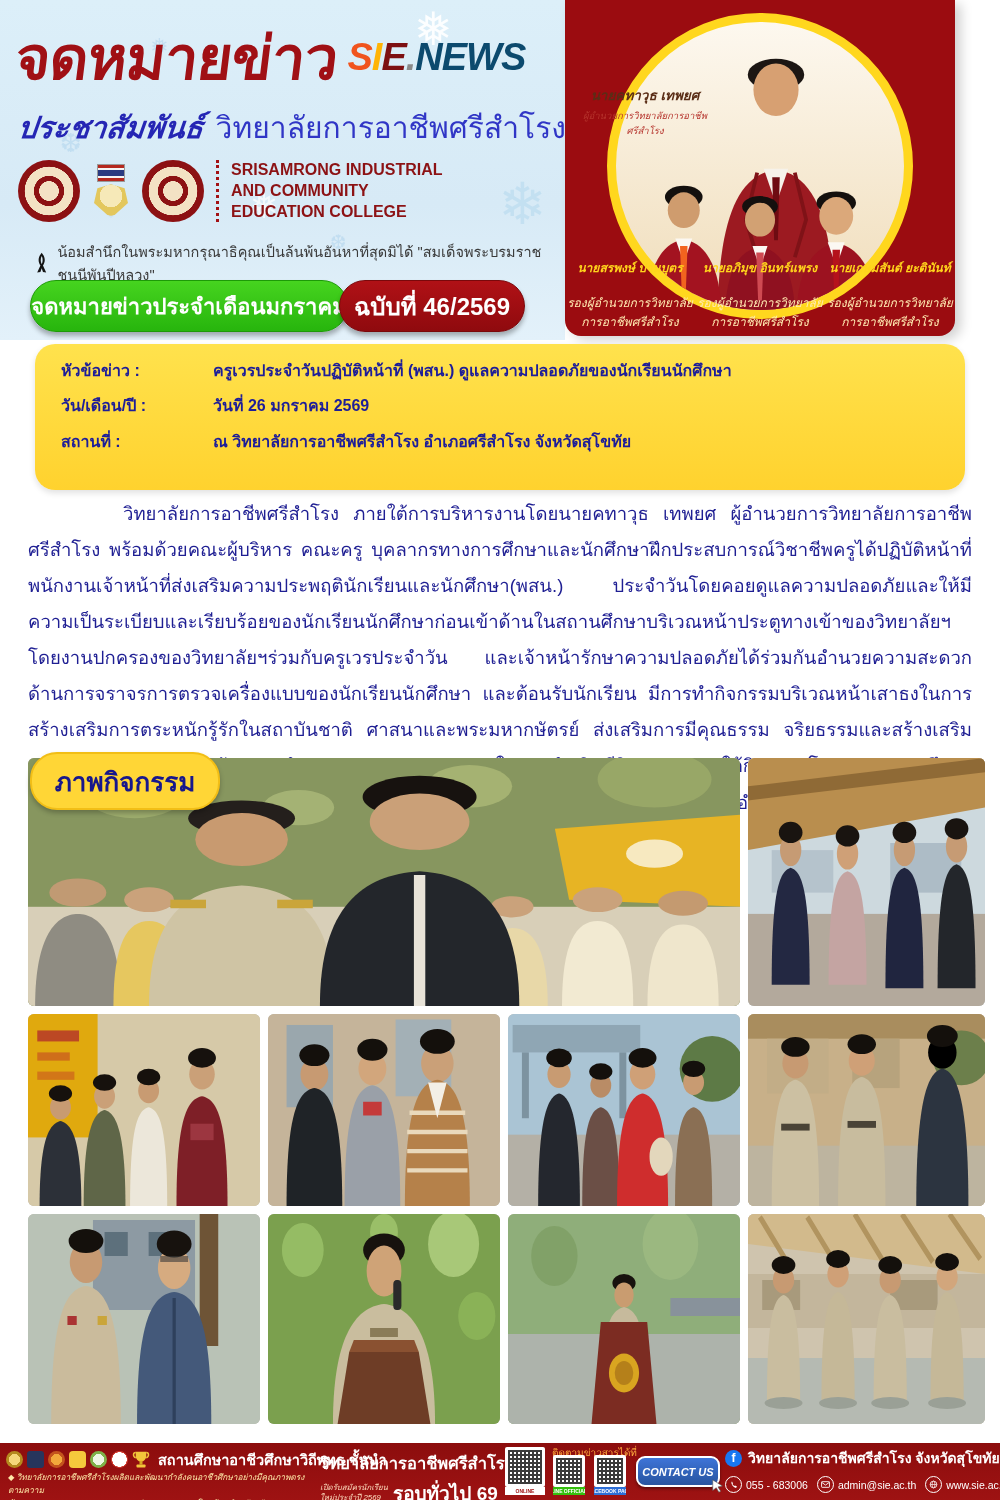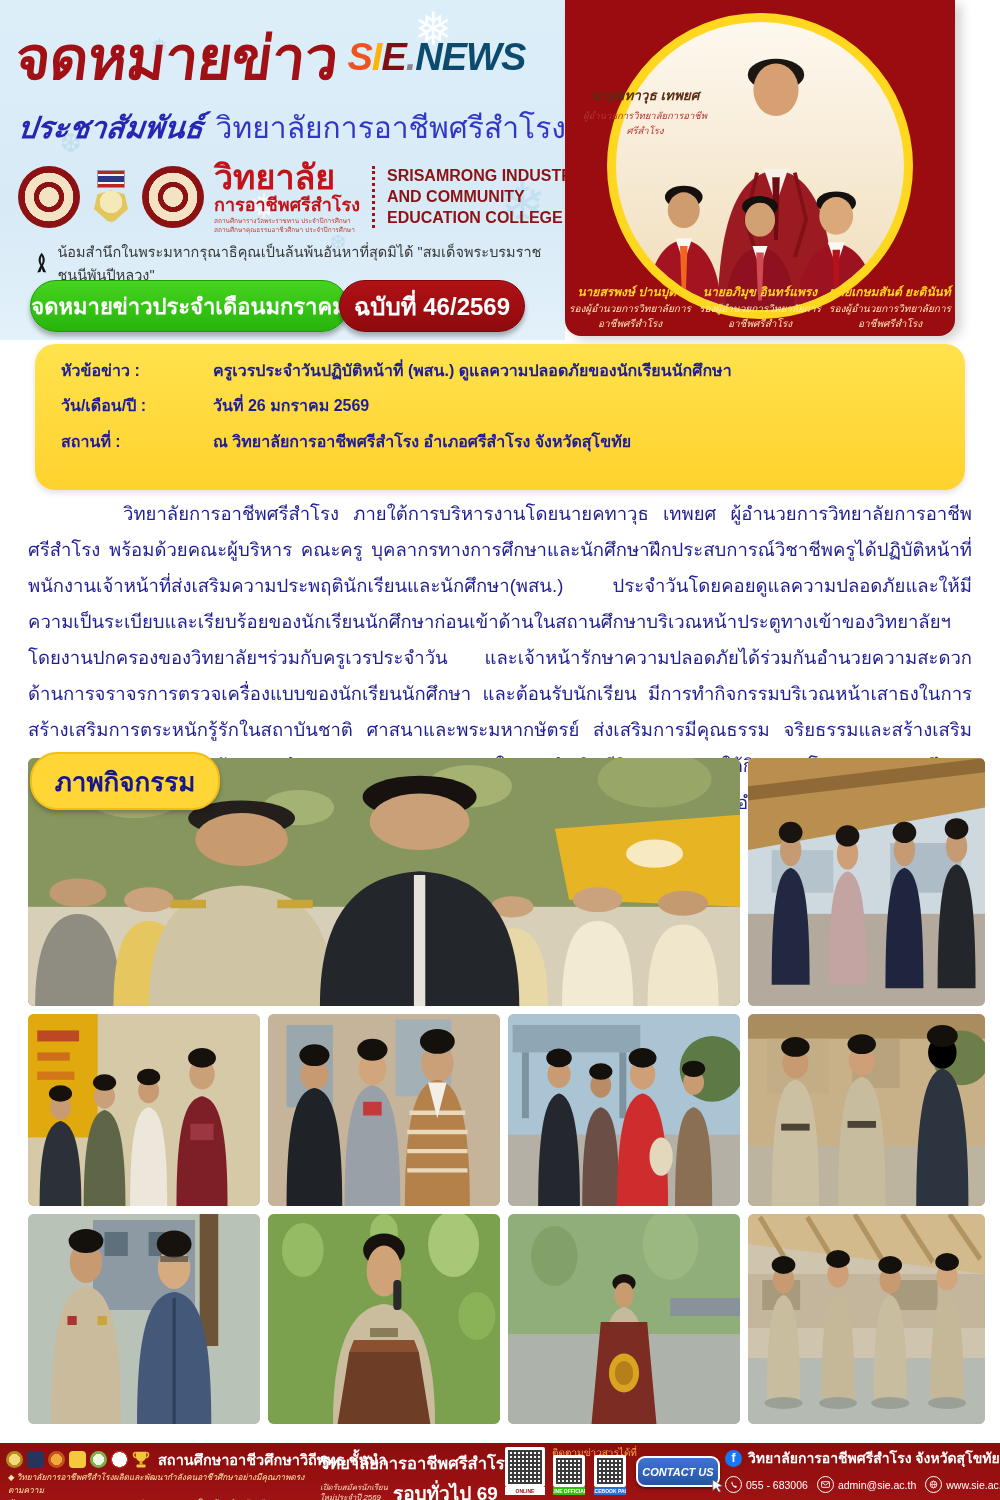--- a/index.html
+++ b/index.html
@@ -43,21 +43,21 @@
   .admin-card{position:absolute;left:565px;top:0;width:390px;height:336px;background:#9b0c10;
     border-radius:0 0 16px 16px;box-shadow:6px 4px 12px rgba(0,0,0,.18);font-style:italic;}
   .admin-circle{position:absolute;left:42px;top:13px;width:288px;height:288px;border-radius:50%;
     border:9px solid #ffd71e;background:linear-gradient(180deg,#fdf8ef,#f0ddba);overflow:hidden;}
   .dir-label{position:absolute;left:10px;top:84px;width:140px;text-align:center;z-index:2;}
   .dir-label .nm{font-size:13.5px;font-weight:800;color:#5a2d16;}
   .dir-label .tt{font-size:9.5px;color:#b5332c;margin-top:2px;}
   .dep-row{position:absolute;left:0;bottom:5px;width:100%;display:flex;z-index:2;}
   .dep{flex:1;text-align:center;}
   .dep .nm{font-size:12px;font-weight:800;color:#ffd41c;}
-  .dep .tt{font-size:10px;color:#ffe9b0;margin-top:0;}
+  .dep .tt{font-size:12px;color:#ffe9b0;margin-top:16px;}
 
   
   .info-box{position:absolute;left:35px;top:344px;width:930px;height:146px;border-radius:20px;
     background:linear-gradient(180deg,#ffe24d,#ffd22e);box-shadow:0 3px 6px rgba(0,0,0,.12);
     padding:16px 26px;box-sizing:border-box;color:#1d1d99;}
   .info-row{display:flex;margin-bottom:13px;font-size:16px;font-weight:700;line-height:1.4;}
   .info-label{width:152px;flex:none;}
   .info-value{flex:1;}
 
   
@@ -129,28 +129,20 @@
     <span class="sub-r">วิทยาลัยการอาชีพศรีสำโรง</span>
   </div>
 
   <div class="logo-row">
     <div class="emblem"></div>
     <div class="flag-emblem">
       <div class="flag"></div>
       <div class="shield"></div>
     </div>
     <div class="emblem"></div>
-    <div class="college-th">
-      <div class="big">วิทยาลัย</div>
-      <div class="small">การอาชีพศรีสำโรง</div>
-      <div class="micro">
-        <div>สถานศึกษารางวัลพระราชทาน ประจำปีการศึกษา</div>
-        <div>สถานศึกษาคุณธรรมอาชีวศึกษา ประจำปีการศึกษา</div>
-      </div>
-    </div>
     <div class="dot-div"></div>
     <div class="college-en">
       <div>SRISAMRONG INDUSTRIAL</div>
       <div>AND COMMUNITY</div>
       <div>EDUCATION COLLEGE</div>
     </div>
   </div>
 
   <div class="mourning">
     <svg width="18" height="28" viewBox="0 0 24 34">

